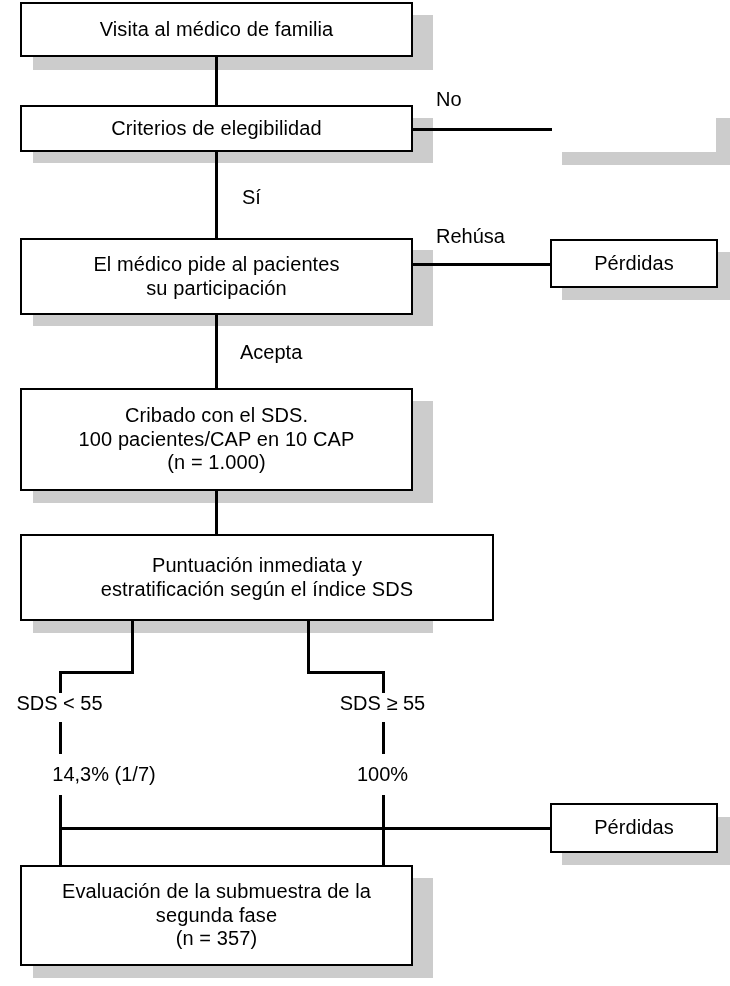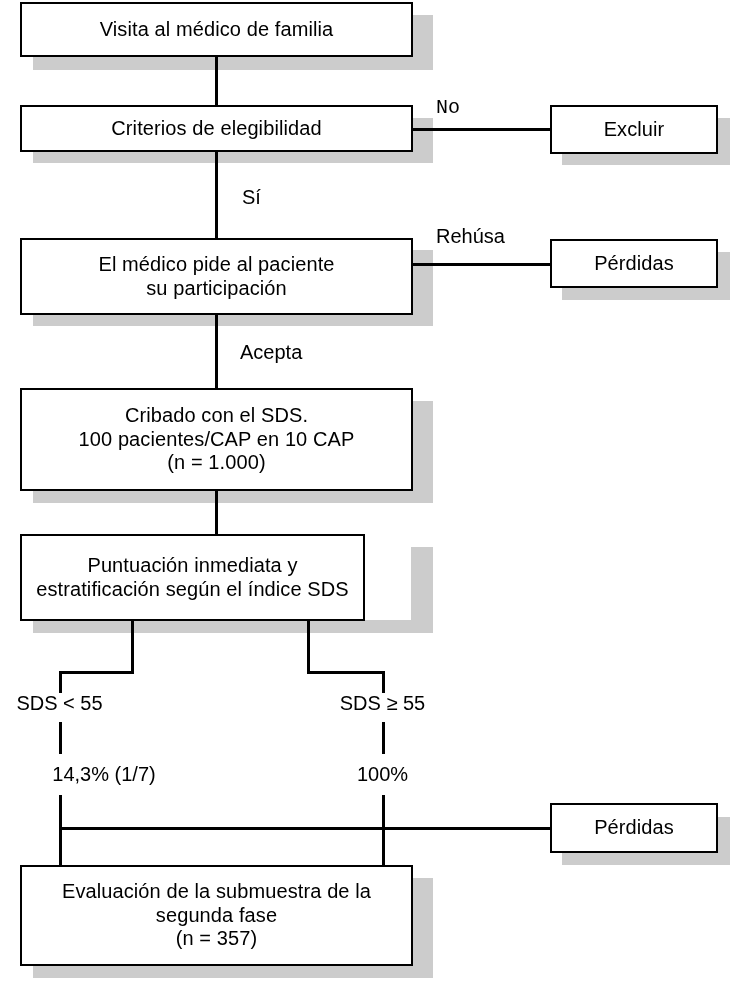--- a/index.html
+++ b/index.html
@@ -132,55 +132,52 @@
   <div class="hline" style="left:59px; top:827px; width:493px;"></div>
 
   <div class="node" style="left:20px; top:2px; width:393px; height:55px;">
     <span class="txt">Visita al médico de familia</span>
   </div>
 
   <div class="node" style="left:20px; top:105px; width:393px; height:47px;">
     <span class="txt">Criterios de elegibilidad</span>
   </div>
 
-  <div class="node" style="left:550px; top:105px; width:168px; height:49px;">
-    <span class="txt">Excluir</span>
-  </div>
 
   <div class="node" style="left:20px; top:238px; width:393px; height:77px;">
-    <span class="txt">El médico pide al paciente
+    <span class="txt">El médico pide al pacientes
 su participación</span>
   </div>
 
   <div class="node" style="left:550px; top:239px; width:168px; height:49px;">
     <span class="txt">Pérdidas</span>
   </div>
 
   <div class="node" style="left:20px; top:388px; width:393px; height:103px;justify-content:center;">
     <span class="txt">Cribado con el SDS.
 100 pacientes/CAP en 10 CAP
 (n = 1.000)</span>
   </div>
 
-  <div class="node" style="left:20px; top:534px; width:345px; height:87px;">
+  <div class="node" style="left:20px; top:534px; width:474px; height:87px;">
     <span class="txt">Puntuación inmediata y
 estratificación según el índice SDS</span>
   </div>
 
   <div class="node" style="left:550px; top:803px; width:168px; height:50px;">
     <span class="txt">Pérdidas</span>
   </div>
 
   <div class="node" style="left:20px; top:865px; width:393px; height:101px;">
     <span class="txt">Evaluación de la submuestra de la
 segunda fase
 (n = 357)</span>
   </div>
 
-  <div class="label" style="left:436px; top:96px;font-family:Liberation Mono, monospace;">No</div>
+  <div class="label" style="left:436px; top:88px;">No</div>
 
   <div class="label" style="left:242px; top:186px;">Sí</div>
 
   <div class="label" style="left:436px; top:225px;">Rehúsa</div>
 
   <div class="label" style="left:240px; top:341px;">Acepta</div>
 
   <div class="label center" style="left:2px; top:692px; width:115px;">SDS &lt; 55</div>
 
   <div class="label center" style="left:325px; top:692px; width:115px;">SDS ≥ 55</div>

